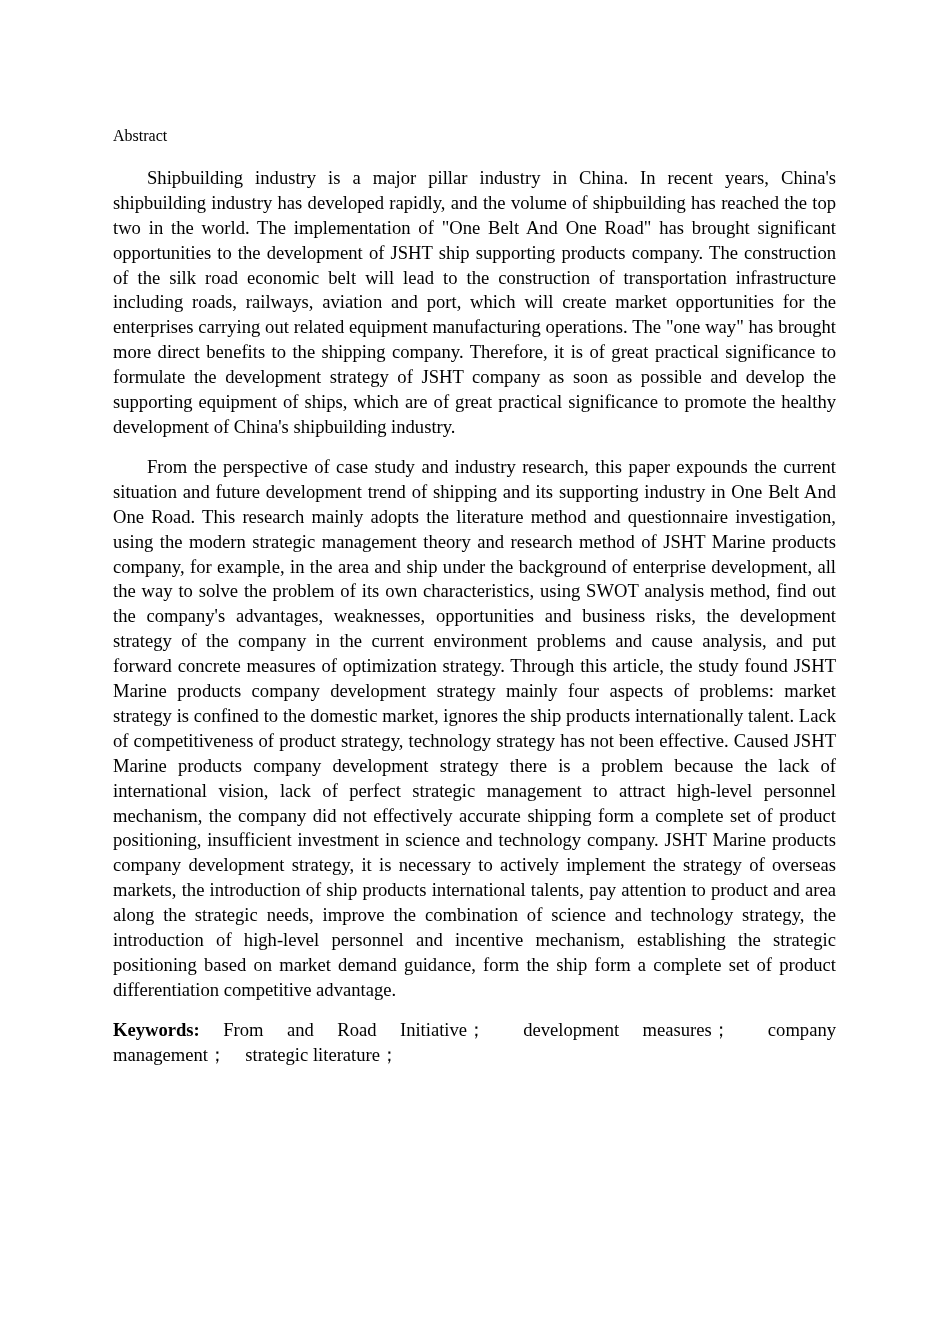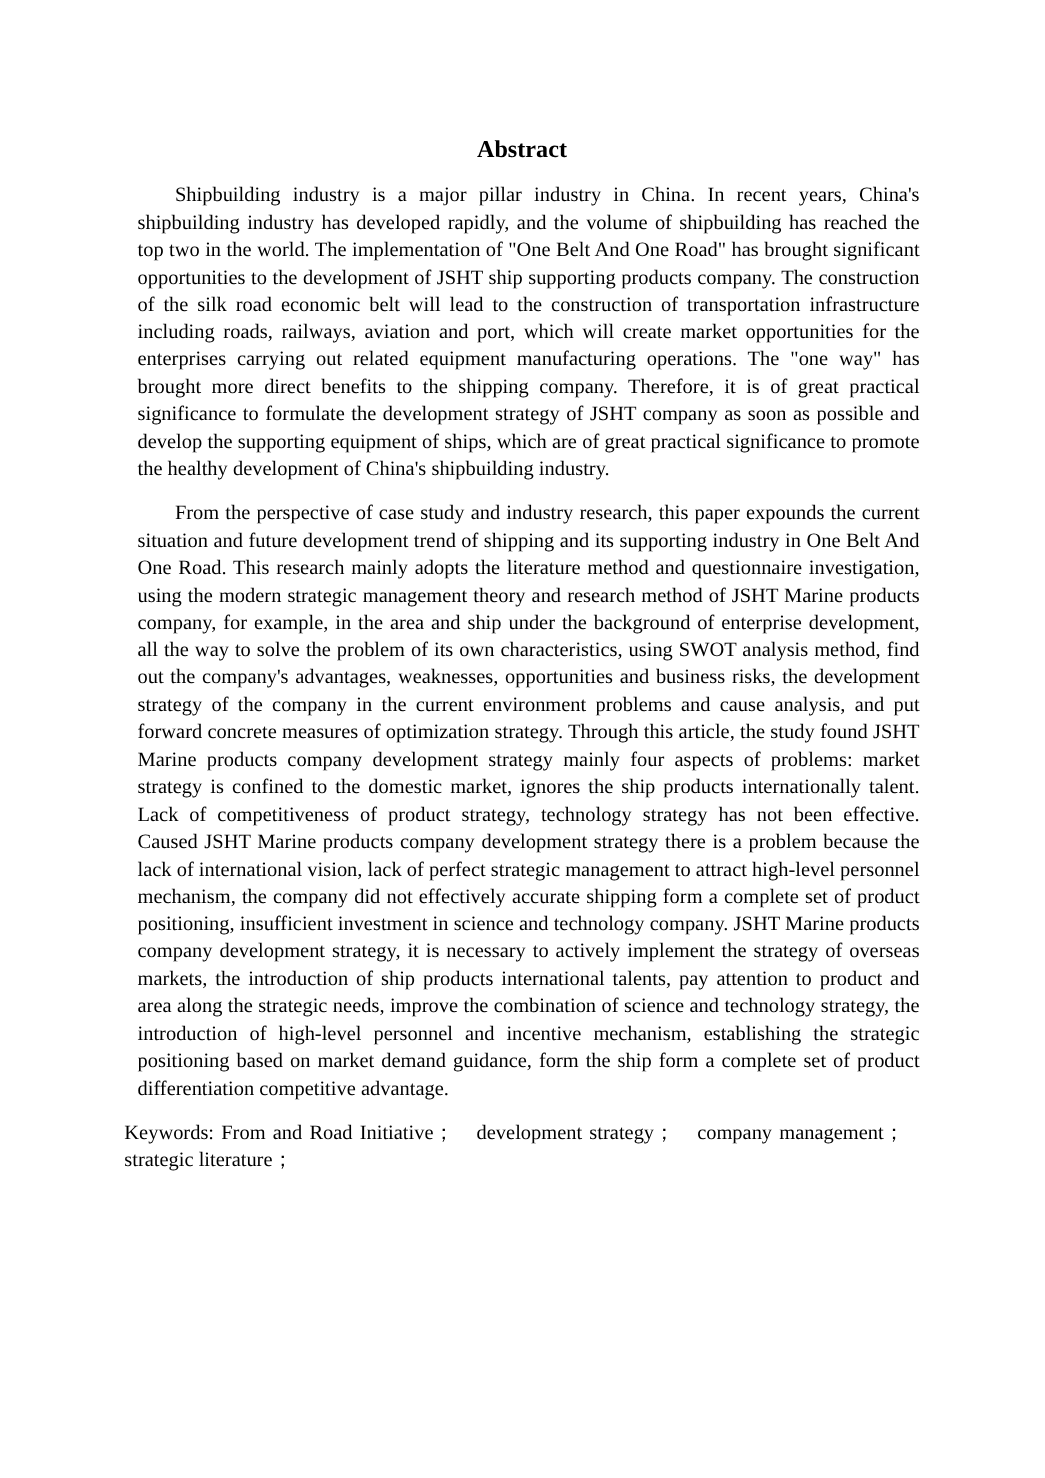--- a/index.html
+++ b/index.html
@@ -8,47 +8,46 @@
     position: absolute;
     left: 113px;
     top: 124px;
     width: 723px;
     font-family: "Liberation Serif", "DejaVu Serif", serif;
     font-size: 18.6px;
     line-height: 24.9px;
     color: #000000;
   }
   .title {
-    text-align: center;
-    font-weight: bold;
+    font-weight: normal;
     margin: 0 0 17px 0;
-    font-size: 22px;
+    font-size: 16px;
   }
   .para {
     text-align: justify;
     text-indent: 34px;
-    margin: 0 0 15px 12px;
+    margin: 0 0 15px 0;
   }
   .keywords {
     text-align: justify;
     margin: 0;
   }
-  .kw-label { font-weight: normal; }
+  .kw-label { font-weight: bold; }
   .kw-item { }
   .kw-sep { margin-right: 14px; }
 </style>
 </head>
 <body>
 
 <div class="page">
   <div class="title">Abstract</div>
 
   <p class="para">Shipbuilding industry is a major pillar industry in China. In recent years, China's shipbuilding industry has developed rapidly, and the volume of shipbuilding has reached the top two in the world. The implementation of "One Belt And One Road" has brought significant opportunities to the development of JSHT ship supporting products company. The construction of the silk road economic belt will lead to the construction of transportation infrastructure including roads, railways, aviation and port, which will create market opportunities for the enterprises carrying out related equipment manufacturing operations. The "one way" has brought more direct benefits to the shipping company. Therefore, it is of great practical significance to formulate the development strategy of JSHT company as soon as possible and develop the supporting equipment of ships, which are of great practical significance to promote the healthy development of China's shipbuilding industry.</p>
   <p class="para">From the perspective of case study and industry research, this paper expounds the current situation and future development trend of shipping and its supporting industry in One Belt And One Road. This research mainly adopts the literature method and questionnaire investigation, using the modern strategic management theory and research method of JSHT Marine products company, for example, in the area and ship under the background of enterprise development, all the way to solve the problem of its own characteristics, using SWOT analysis method, find out the company's advantages, weaknesses, opportunities and business risks, the development strategy of the company in the current environment problems and cause analysis, and put forward concrete measures of optimization strategy. Through this article, the study found JSHT Marine products company development strategy mainly four aspects of problems: market strategy is confined to the domestic market, ignores the ship products internationally talent. Lack of competitiveness of product strategy, technology strategy has not been effective. Caused JSHT Marine products company development strategy there is a problem because the lack of international vision, lack of perfect strategic management to attract high-level personnel mechanism, the company did not effectively accurate shipping form a complete set of product positioning, insufficient investment in science and technology company. JSHT Marine products company development strategy, it is necessary to actively implement the strategy of overseas markets, the introduction of ship products international talents, pay attention to product and area along the strategic needs, improve the combination of science and technology strategy, the introduction of high-level personnel and incentive mechanism, establishing the strategic positioning based on market demand guidance, form the ship form a complete set of product differentiation competitive advantage.</p>
 
   <p class="keywords">
     <span class="kw-label">Keywords:</span>
     <span class="kw-item">From and Road Initiative</span><span class="kw-sep">；</span>
-    <span class="kw-item">development strategy</span><span class="kw-sep">；</span>
+    <span class="kw-item">development measures</span><span class="kw-sep">；</span>
     <span class="kw-item">company management</span><span class="kw-sep">；</span>
     <span class="kw-item">strategic literature</span><span>；</span>
   </p>
 </div>
 
 </body></html>

